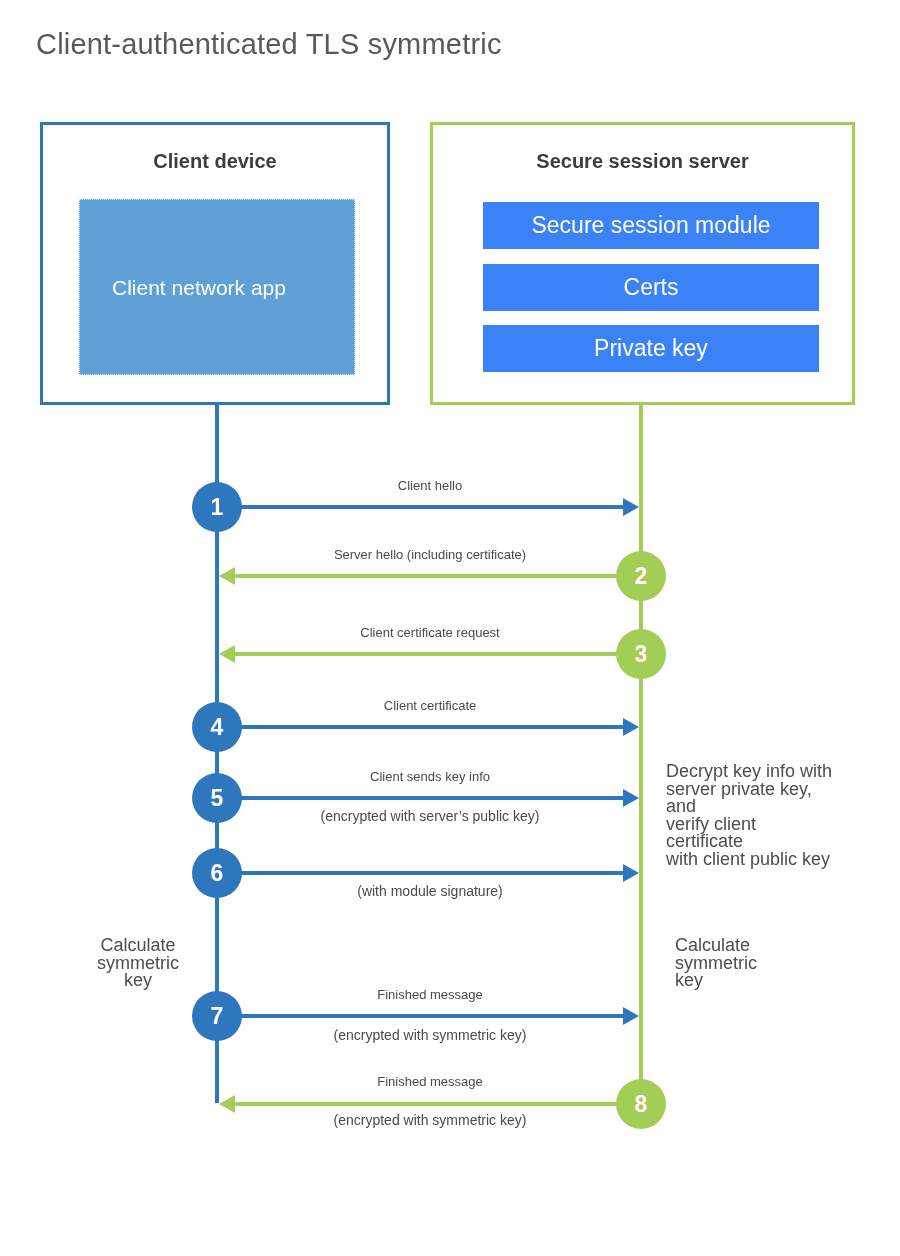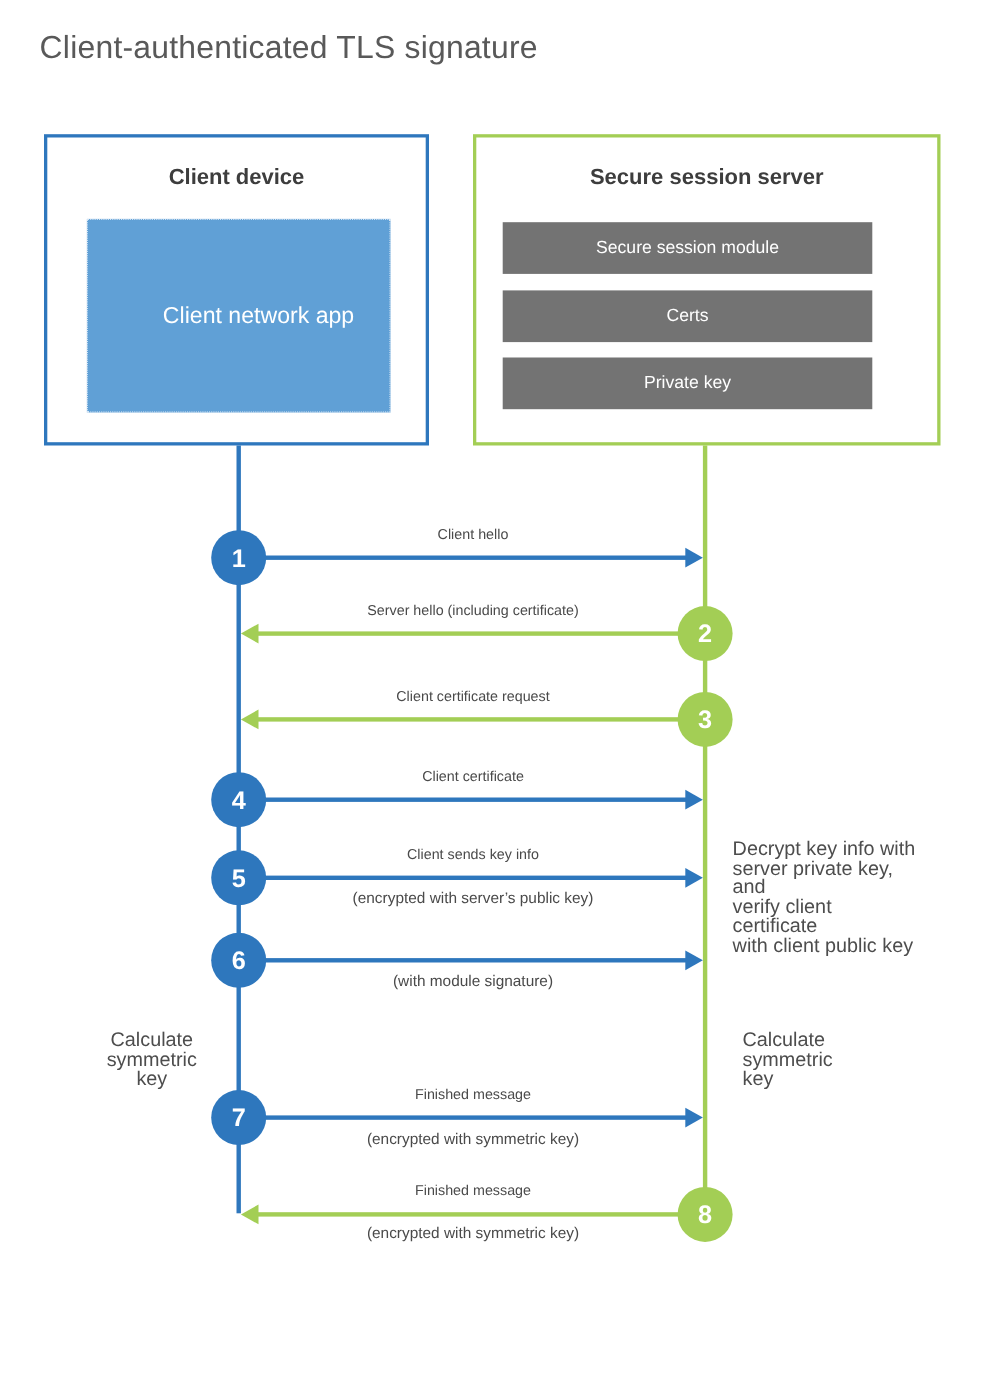--- a/index.html
+++ b/index.html
@@ -15,24 +15,24 @@
   .actor-box{position:absolute;top:122px;height:283px;background:#fff;box-sizing:border-box;}
   .client-box{left:40px;width:350px;border:3px solid #2e77bd;}
   .server-box{left:430px;width:425px;border:3px solid #a3ce55;}
   .actor-title{
     margin-top:25px;text-align:center;font-size:20px;font-weight:bold;color:#3d3d3d;
   }
   .app-box{
     position:absolute;left:36px;top:74px;width:276px;height:176px;background:#60a0d6;
     border:1px dotted #d4e5f4;box-sizing:border-box;display:flex;align-items:center;justify-content:center;
   }
-  .app-box span{color:#ffffff;font-size:21px;text-align:right;width:210px;line-height:29px;}
+  .app-box span{color:#ffffff;font-size:21px;text-align:left;width:210px;line-height:29px;}
   .module-row{
-    position:absolute;left:24px;width:336px;height:47px;background:#737373;
-    display:flex;align-items:center;justify-content:center;color:#ffffff;font-size:16px;
+    position:absolute;left:50px;width:336px;height:47px;background:#3b82f6;
+    display:flex;align-items:center;justify-content:center;color:#ffffff;font-size:23px;
   }
   
   .vline{position:absolute;width:4px;}
   .vline.blue{left:215px;top:405px;height:698px;background:#2e77bd;}
   .vline.green{left:639px;top:405px;height:675px;background:#a3ce55;}
   
   .circle{
     position:absolute;width:50px;height:50px;border-radius:50%;
     display:flex;align-items:center;justify-content:center;
     color:#ffffff;font-size:23px;font-weight:bold;
@@ -59,21 +59,21 @@
   .note{position:absolute;font-size:18px;line-height:17.5px;color:#4d4d4d;white-space:pre-line;}
   .note.decrypt{left:666px;top:763px;width:170px;text-align:left;}
   .note.calc-left{left:88px;top:937px;width:100px;text-align:center;}
   .note.calc-right{left:675px;top:937px;width:110px;text-align:left;}
 </style>
 </head>
 <body>
 
 <div class="stage">
 
-  <div class="page-title">Client-authenticated TLS signature</div>
+  <div class="page-title">Client-authenticated TLS symmetric</div>
 
   <div class="actor-box client-box">
     <div class="actor-title">Client device</div>
     <div class="app-box">
       <span>Client network app</span>
     </div>
   </div>
 
   <div class="actor-box server-box">
     <div class="actor-title">Secure session server</div>

